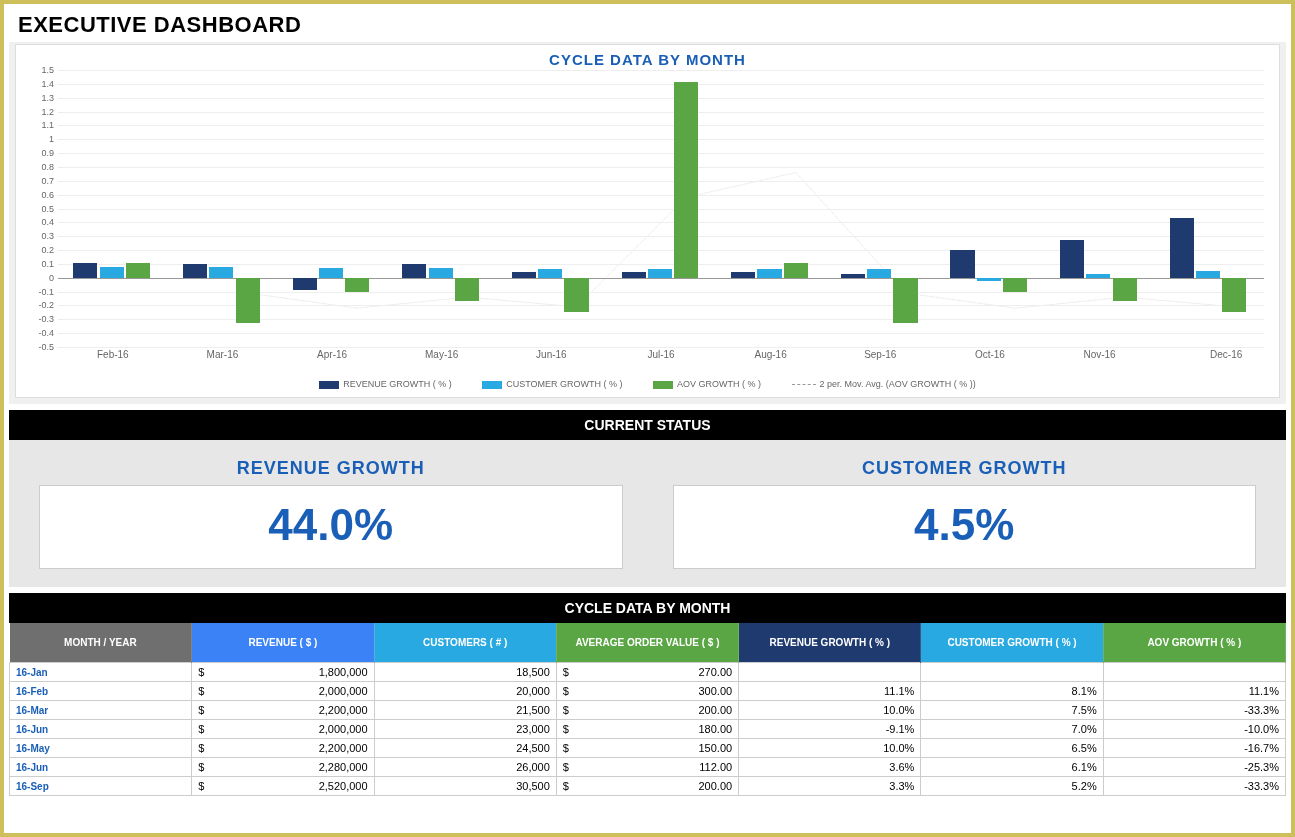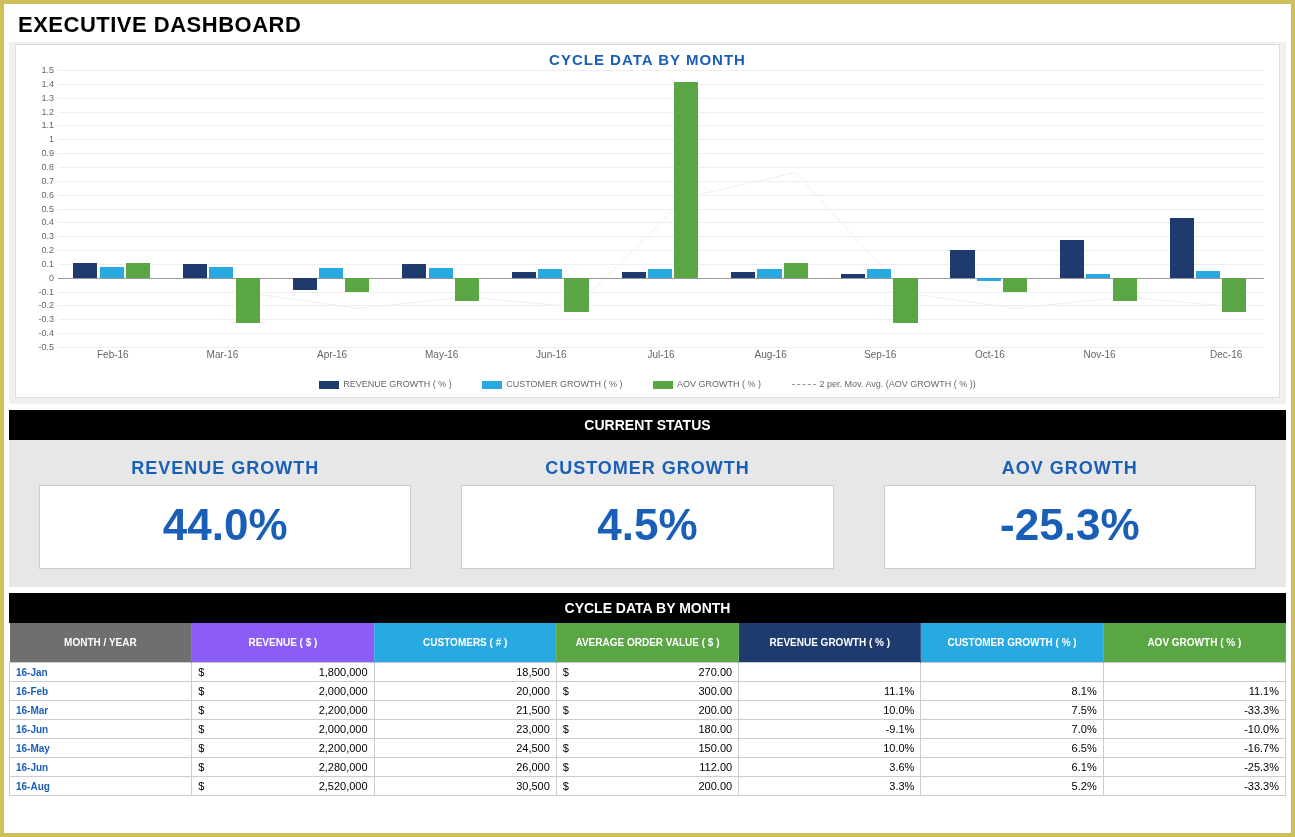--- a/index.html
+++ b/index.html
@@ -328,35 +328,29 @@
     <div class="kpi-box">
         <div class="kpi-value">44.0%</div>
       </div>
   </div>
   <div class="kpi">
     <div class="kpi-label">CUSTOMER GROWTH</div>
     <div class="kpi-box">
         <div class="kpi-value">4.5%</div>
       </div>
   </div>
-  <div class="kpi">
-    <div class="kpi-label">AOV GROWTH</div>
-    <div class="kpi-box">
-        <div class="kpi-value">-25.3%</div>
-      </div>
-  </div>
 </div>
 
 <div class="section-bar">CYCLE DATA BY MONTH</div>
 <div class="table-wrap">
   <table>
     <thead>
         <tr id="thead-row">
           <th style="background: rgb(111, 111, 111);">MONTH / YEAR</th>
-          <th style="background: #8b5cf6;">REVENUE  ( $ )</th>
+          <th style="background: #3b82f6;">REVENUE  ( $ )</th>
           <th style="background: rgb(41, 169, 225);">CUSTOMERS  ( # )</th>
           <th style="background: rgb(90, 166, 68);">AVERAGE ORDER VALUE  ( $ )</th>
           <th style="background: rgb(30, 58, 110);">REVENUE GROWTH  ( % )</th>
           <th style="background: rgb(41, 169, 225);">CUSTOMER GROWTH  ( % )</th>
           <th style="background: rgb(90, 166, 68);">AOV GROWTH  ( % )</th>
         </tr>
       </thead>
     <tbody id="tbody">
         <tr>
           <td class="td-month">16-Jan</td>
@@ -406,21 +400,21 @@
         <tr>
           <td class="td-month">16-Jun</td>
           <td class="td-cur">2,280,000</td>
           <td class="td-num">26,000</td>
           <td class="td-cur">112.00</td>
           <td class="td-pct">3.6%</td>
           <td class="td-pct">6.1%</td>
           <td class="td-pct">-25.3%</td>
         </tr>
         <tr>
-          <td class="td-month">16-Aug</td>
+          <td class="td-month">16-Sep</td>
           <td class="td-cur">2,520,000</td>
           <td class="td-num">30,500</td>
           <td class="td-cur">200.00</td>
           <td class="td-pct">3.3%</td>
           <td class="td-pct">5.2%</td>
           <td class="td-pct">-33.3%</td>
         </tr>
       </tbody>
   </table>
 </div>

